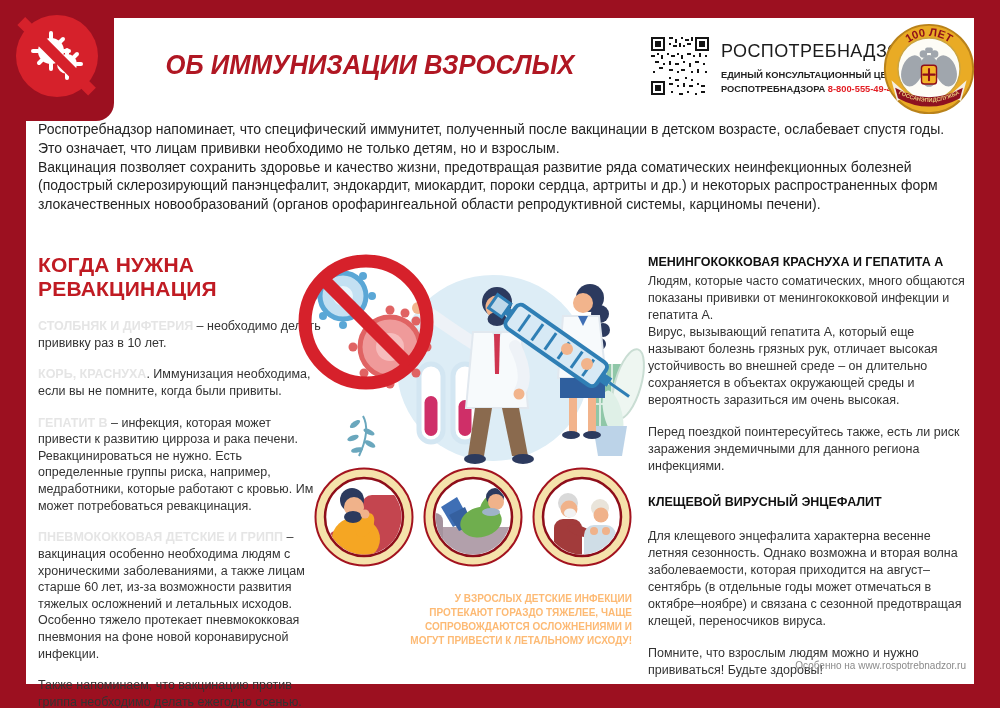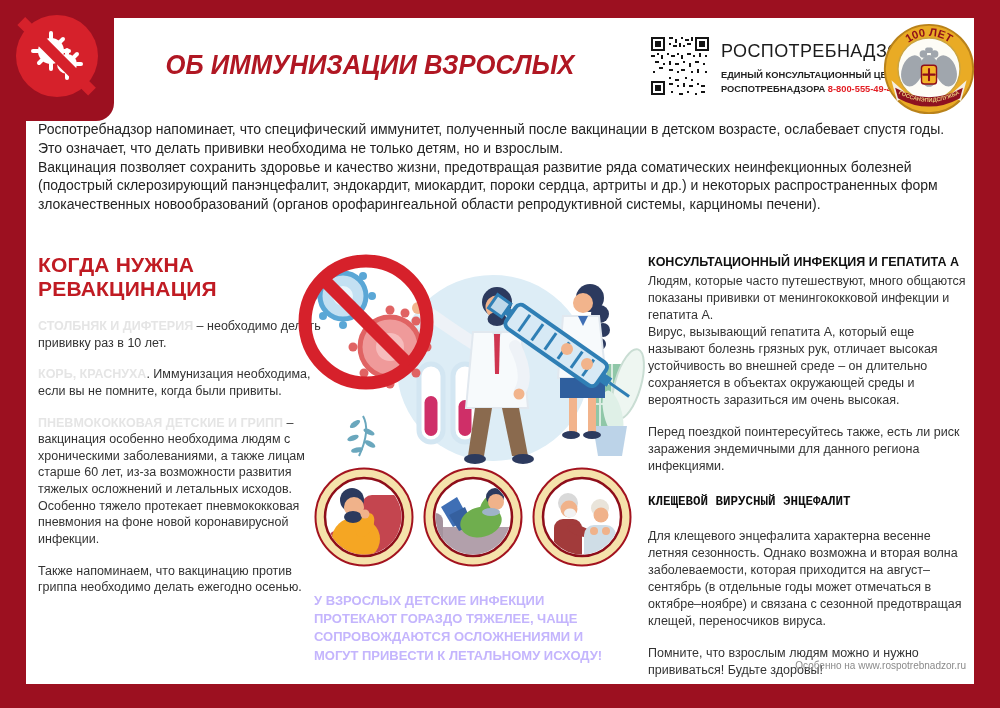--- a/index.html
+++ b/index.html
@@ -25,29 +25,29 @@
   .intro p{margin:0;}
   
   .left-col{position:absolute;left:38px;top:253px;width:284px;}
   .left-heading{font-size:21px;font-weight:bold;color:#c01b23;letter-spacing:.2px;margin:0 0 17px 0;}
   .item{font-size:12.5px;line-height:1.33;color:#333;margin:0 0 15px 0;}
   .item b{color:#e5e5e5;}
   
   .illustration{position:absolute;left:297px;top:246px;width:350px;height:226px;}
   .photo-row{position:absolute;left:303px;top:467px;width:340px;display:flex;gap:9px;justify-content:center;}
   .photo-row svg{width:100px;height:100px;}
-  .warning{position:absolute;left:314px;top:592px;width:318px;text-align:left;white-space:pre-line;
-           font-size:13px;font-weight:bold;color:#c4b5fd;line-height:1.4;}
+  .warning{position:absolute;left:314px;top:592px;width:318px;text-align:right;white-space:pre-line;
+           font-size:10px;font-weight:bold;color:#fdba74;line-height:1.4;}
   
   .right-col{position:absolute;left:648px;top:254px;width:318px;font-size:12.5px;line-height:1.36;color:#333;}
   .right-col h3{font-size:12.5px;font-weight:bold;color:#101010;margin:0 0 2px 0;}
   .right-col p{margin:0;}
   .mb15{margin-bottom:15px !important;}
   .mb19{margin-bottom:19px !important;}
-  .h-gap{margin-bottom:17px !important;font-family:Liberation Mono, monospace;}
+  .h-gap{margin-bottom:17px !important;}
   .more{position:absolute;left:648px;top:660px;width:318px;text-align:right;
         font-size:10px;color:#8a8a8a;}
 </style>
 </head>
 <body>
 
 <div class="page">
   <div class="inner"></div>
 
   <div class="corner">
@@ -184,28 +184,29 @@
       <textPath href="#arcTop" startOffset="50%" text-anchor="middle">100 ЛЕТ</textPath>
     </text>
     <path d="M14,70 Q50,90 86,70 L83,81 Q50,99 17,81 Z" fill="#8e1220"></path>
     <text font-size="6" font-weight="bold" fill="#e9c87a" font-family="Liberation Sans, sans-serif">
       <textPath href="#arcBottom" startOffset="50%" text-anchor="middle">ГОССАНЭПИДСЛУЖБА</textPath>
     </text>
   </svg>
 
   <div class="intro">
     <p>Роспотребнадзор напоминает, что специфический иммунитет, полученный после вакцинации в детском возрасте, ослабевает спустя годы.</p>
-    <p>Это означает, что делать прививки необходима не только детям, но и взрослым.</p>
+    <p>Это означает, что лицам прививки необходимо не только детям, но и взрослым.</p>
     <p>Вакцинация позволяет сохранить здоровье и качество жизни, предотвращая развитие ряда соматических неинфекционных болезней (подострый склерозирующий панэнцефалит, эндокардит, миокардит, пороки сердца, артриты и др.) и некоторых распространенных форм злокачественных новообразований (органов орофарингеальной области репродуктивной системы, карциномы печени).</p>
   </div>
 
   <div class="left-col">
     <h2 class="left-heading">КОГДА НУЖНА РЕВАКЦИНАЦИЯ</h2>
     <p class="item"><b>СТОЛБНЯК И ДИФТЕРИЯ</b><span> – необходимо делать прививку раз в 10 лет.</span></p>
     <p class="item"><b>КОРЬ, КРАСНУХА</b><span>. Иммунизация необходима, если вы не помните, когда были привиты.</span></p>
+    <p class="item"><b>ГЕПАТИТ В</b><span> – инфекция, которая может привести к развитию цирроза и рака печени. Ревакцинироваться не нужно. Есть определенные группы риска, например, медработники, которые работают с кровью. Им может потребоваться ревакцинация.</span></p>
     <p class="item"><b>ПНЕВМОКОККОВАЯ ДЕТСКИЕ И ГРИПП</b><span> – вакцинация особенно необходима людям с хроническими заболеваниями, а также лицам старше 60 лет, из-за возможности развития тяжелых осложнений и летальных исходов. Особенно тяжело протекает пневмококковая пневмония на фоне новой коронавирусной инфекции.</span></p>
     <p class="item"><b></b><span>Также напоминаем, что вакцинацию против гриппа необходимо делать ежегодно осенью.</span></p>
   </div>
 
   <svg class="illustration" viewBox="0 0 350 226">
     <ellipse cx="196" cy="122" rx="96" ry="93" fill="#ddedf6"></ellipse>
 
     <g>
       <rect x="292" y="118" width="34" height="62" rx="3" fill="#8fc7a8"></rect>
       <g stroke="#ffffff" stroke-width="2" opacity=".65">
@@ -384,22 +385,22 @@
       </g>
     </svg>
   </div>
 
   <div class="warning">У ВЗРОСЛЫХ ДЕТСКИЕ ИНФЕКЦИИ
 ПРОТЕКАЮТ ГОРАЗДО ТЯЖЕЛЕЕ, ЧАЩЕ
 СОПРОВОЖДАЮТСЯ ОСЛОЖНЕНИЯМИ И
 МОГУТ ПРИВЕСТИ К ЛЕТАЛЬНОМУ ИСХОДУ!</div>
 
   <div class="right-col">
-    <h3>КОНСУЛЬТАЦИОННЫЙ ИНФЕКЦИЯ И ГЕПАТИТА А</h3>
-    <p>Людям, которые часто путешествуют, много общаются показаны прививки от менингококковой инфекции и гепатита А.</p>
+    <h3>МЕНИНГОКОККОВАЯ КРАСНУХА И ГЕПАТИТА А</h3>
+    <p>Людям, которые часто соматических, много общаются показаны прививки от менингококковой инфекции и гепатита А.</p>
     <p class="mb15">Вирус, вызывающий гепатита А, который еще называют болезнь грязных рук, отличает высокая устойчивость во внешней среде – он длительно сохраняется в объектах окружающей среды и вероятность заразиться им очень высокая.</p>
     <p class="mb19">Перед поездкой поинтересуйтесь также, есть ли риск заражения эндемичными для данного региона инфекциями.</p>
     <h3 class="h-gap">КЛЕЩЕВОЙ ВИРУСНЫЙ ЭНЦЕФАЛИТ</h3>
     <p class="mb15">Для клещевого энцефалита характерна весенне летняя сезонность. Однако возможна и вторая волна заболеваемости, которая приходится на август–сентябрь (в отдельные годы может отмечаться в октябре–ноябре) и связана с сезонной предотвращая клещей, переносчиков вируса.</p>
     <p>Помните, что взрослым людям можно и нужно прививаться! Будьте здоровы!</p>
   </div>
 
   <div class="more">Особенно на www.rospotrebnadzor.ru</div>
 </div>
 

